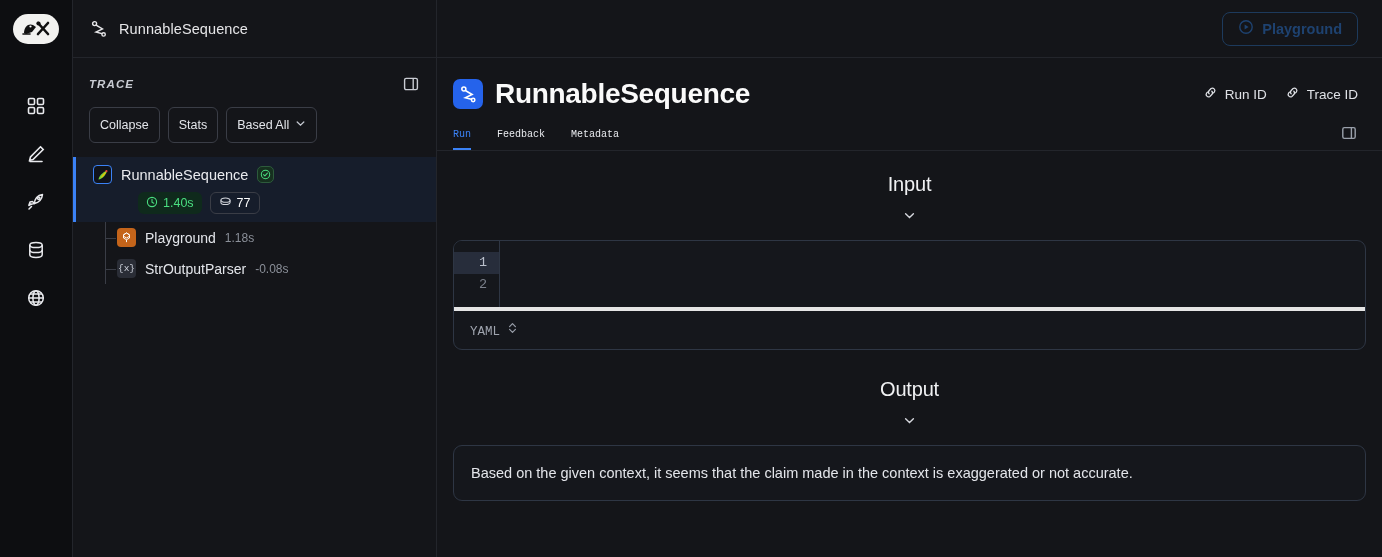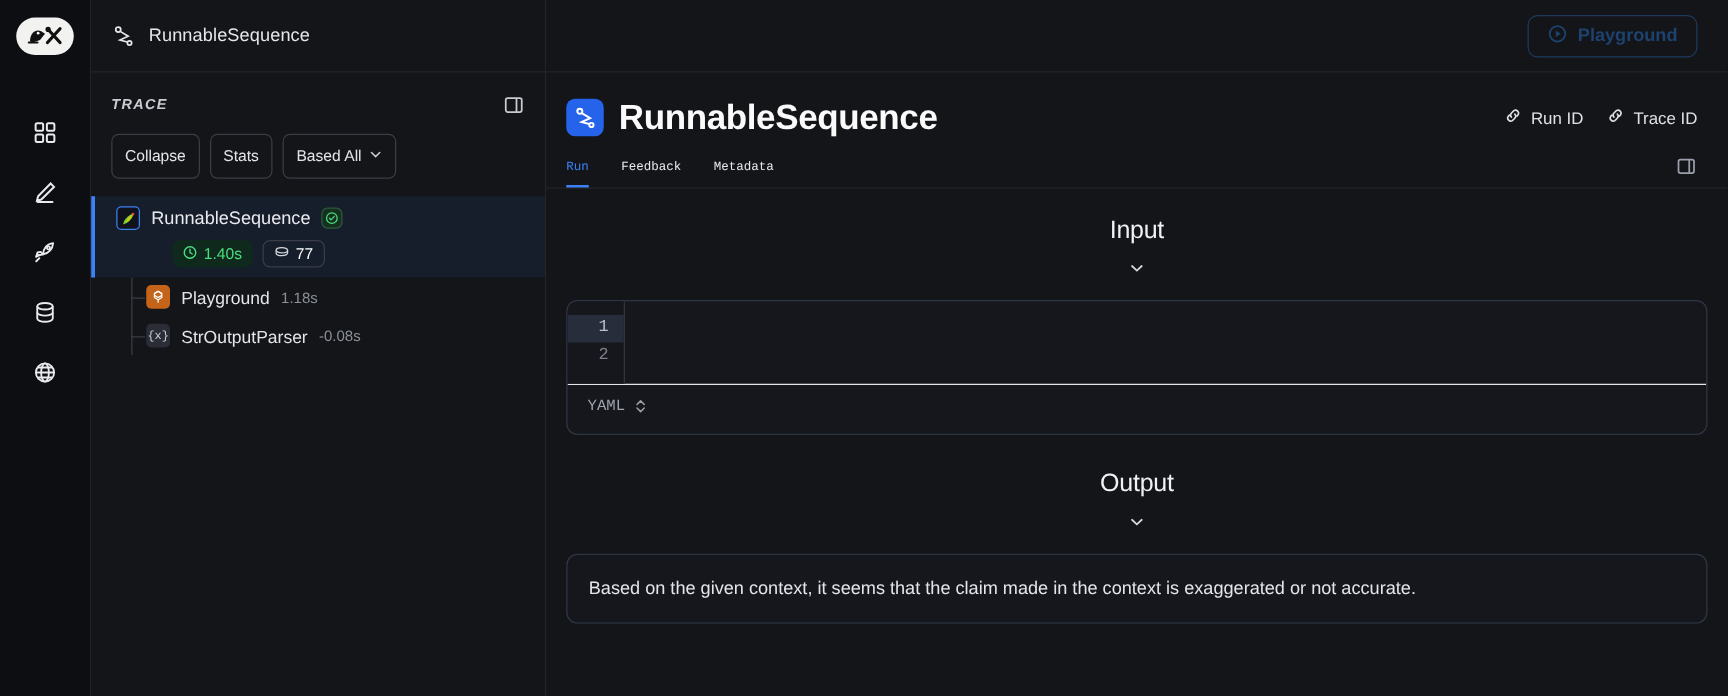--- a/index.html
+++ b/index.html
@@ -168,22 +168,22 @@
   .gnum { padding: 0 12px 0 0; line-height: 22px; }
   .gnum.hl { background: #272d3b; color: #b9bfcb; }
   .code-lines {
     padding: 11px 0 11px 16px; font-family: "Liberation Mono", monospace;
     font-size: 13.5px; line-height: 22px; white-space: pre; overflow: hidden;
   }
   .k { color: #7aa2f7; }
   .p { color: #9aa0ab; }
   .v { color: #9aa0ab; }
   .code-foot {
-    border-top: 1px solid #e5e5e5; padding: 10px 16px;
-    display: flex; align-items: flex-start; gap: 7px;
+    border-top: 4px solid #e5e5e5; padding: 10px 16px;
+    display: flex; align-items: flex-end; gap: 7px;
   }
   .lang { color: #9fa4ae; font-family: "Liberation Mono", monospace; font-size: 12.5px; }
 
   .out-card {
     border: 1px solid #2e3644; border-radius: 9px; background: #15171c;
     padding: 19px 17px; color: #e3e5ea; font-size: 14.5px;
   }
   .mt28 { margin-top: 28px; justify-content: flex-end; }
 </style>
 </head>

